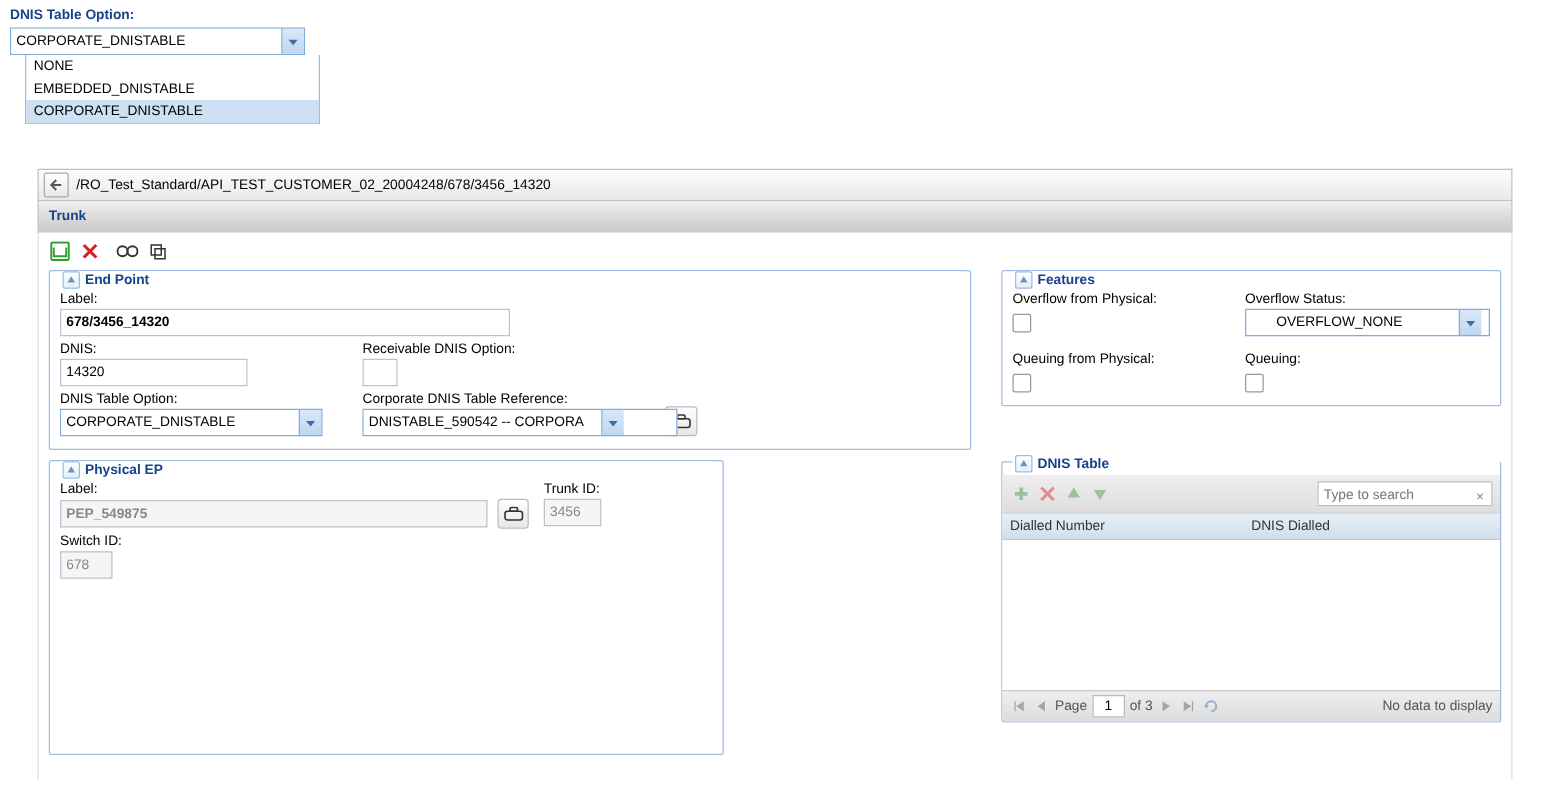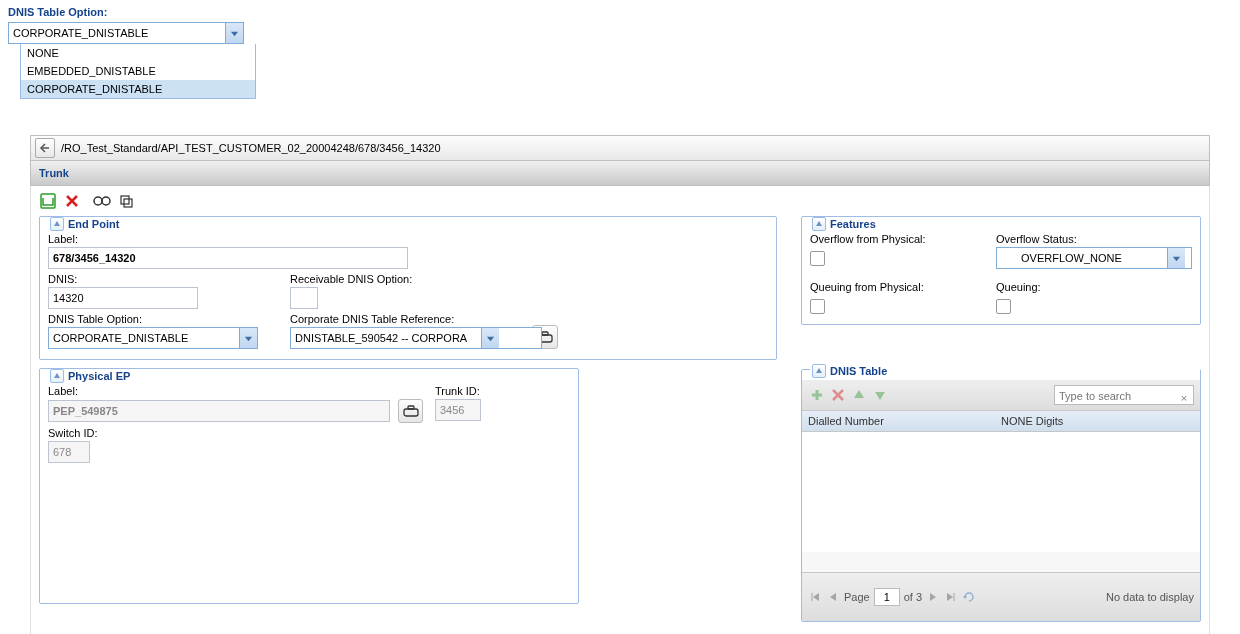--- a/index.html
+++ b/index.html
@@ -231,26 +231,25 @@
       padding: 4px 6px;
       font-size: 11px;
       color: #333;
     }
     .table-header div:first-child { width: 50%; }
     .table-body { height: 120px; background: #fff; }
     .paging-bar {
       display: flex;
       align-items: center;
       gap: 4px;
-      padding: 15px 6px;
+      padding: 3px 6px;
       background: linear-gradient(to bottom,#eee,#ddd);
       border-top: 1px solid #c7c7c7;
       font-size: 11px;
       color: #555;
-      margin-top: 20px;
     }
     .paging-bar .spacer { flex: 1; }
     .page-btn { width: 14px; height: 14px; display: inline-flex; align-items: center; justify-content: center; opacity: 0.5; }
     .page-input { width: 26px; height: 18px; border: 1px solid #bbb; text-align: center; font-size: 11px; }
     .no-data { color: #555; }
     .disabled-icon { opacity: 0.45; }
   </style>
 </head>
 <body>
 
@@ -479,21 +478,21 @@
                 </svg>
             </span>
             <span class="spacer"></span>
             <div class="search-box">
               <input type="text" placeholder="Type to search" style="">
               <span class="search-clear">×</span>
             </div>
           </div>
           <div class="table-header">
             <div>Dialled Number</div>
-            <div>NONE Digits</div>
+            <div>DNIS Dialled</div>
           </div>
           <div class="table-body"></div>
           <div class="paging-bar">
             <span class="page-btn">
               <svg width="10" height="10" viewBox="0 0 10 10">
                   <line x1="2" y1="1" x2="2" y2="9" stroke="#666"></line>
                   <polygon points="9,1 9,9 3,5" fill="#666"></polygon>
                 </svg>
             </span>
             <span class="page-btn">

